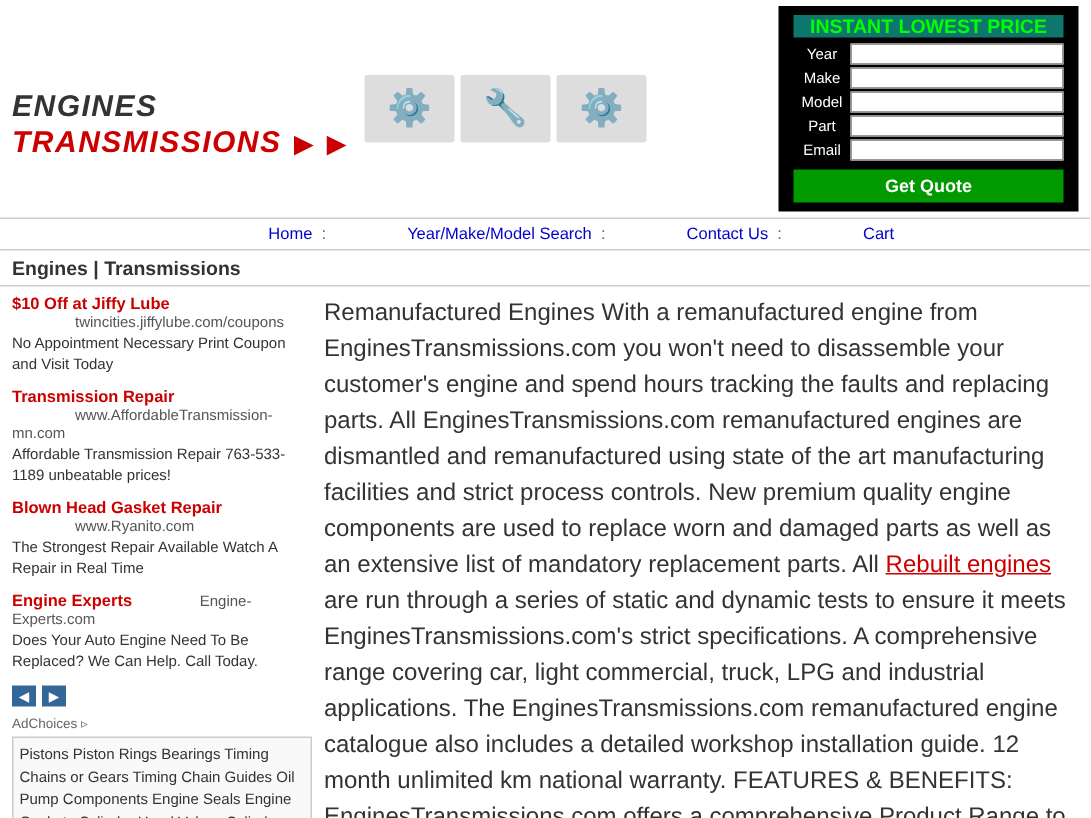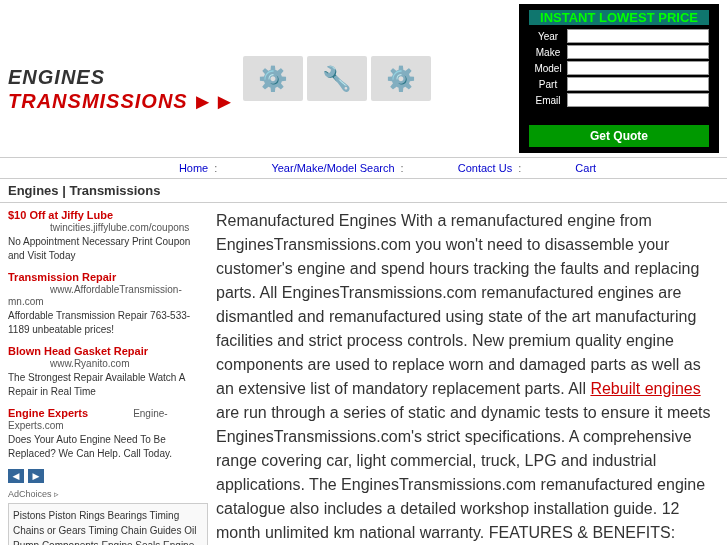--- a/index.html
+++ b/index.html
@@ -15,21 +15,21 @@
     .header-img { width: 60px; height: 45px; background: #ddd; border-radius: 2px; overflow: hidden; display: flex; align-items: center; justify-content: center; }
     .engine-icon { font-size: 24px; }
     
     
     #price-box { margin-left: auto; background: #000; color: #0f0; padding: 6px 10px; min-width: 200px; }
     #price-box-title { background: #0f766e; color: #00ff00; font-size: 13px; font-weight: bold; text-align: center; margin-bottom: 4px; }
     #price-form { background: #000; }
     .price-row { display: flex; align-items: center; margin-bottom: 2px; }
     .price-label { color: #fff; font-size: 10px; width: 38px; text-align: center; }
     .price-input { flex: 1; height: 14px; font-size: 10px; border: 1px solid #999; background: #fff; }
-    #submit-btn { width: 100%; background: #009900; color: #fff; font-size: 12px; font-weight: bold; border: none; padding: 4px; cursor: pointer; margin-top: 16px; }
+    #submit-btn { width: 100%; background: #009900; color: #fff; font-size: 12px; font-weight: bold; border: none; padding: 4px; cursor: pointer; margin-top: 4px; }
     
     
     #nav-bar { text-align: center; padding: 4px; border-bottom: 1px solid #ccc; font-size: 11px; }
     #nav-bar a, .nav-link { color: #00c; text-decoration: none; padding-left: 48px; }
     .nav-sep { color: #666; margin: 0 3px; }
     
     
     #page-title-bar { padding: 4px 8px; border-bottom: 1px solid #ccc; font-size: 13px; font-weight: bold; }
     #page-title-bar span { color: #333; }
     

